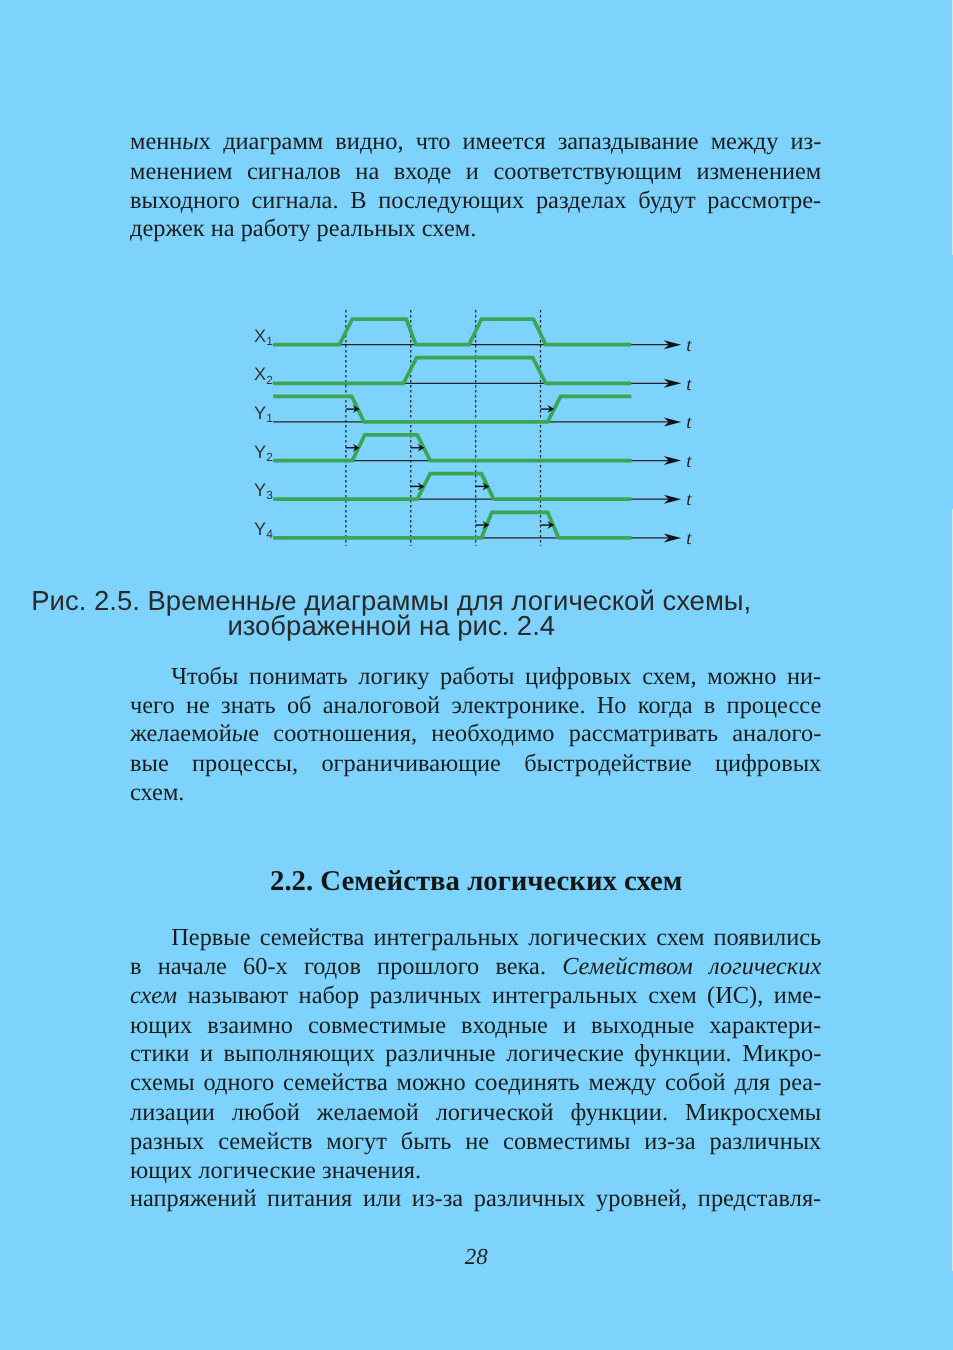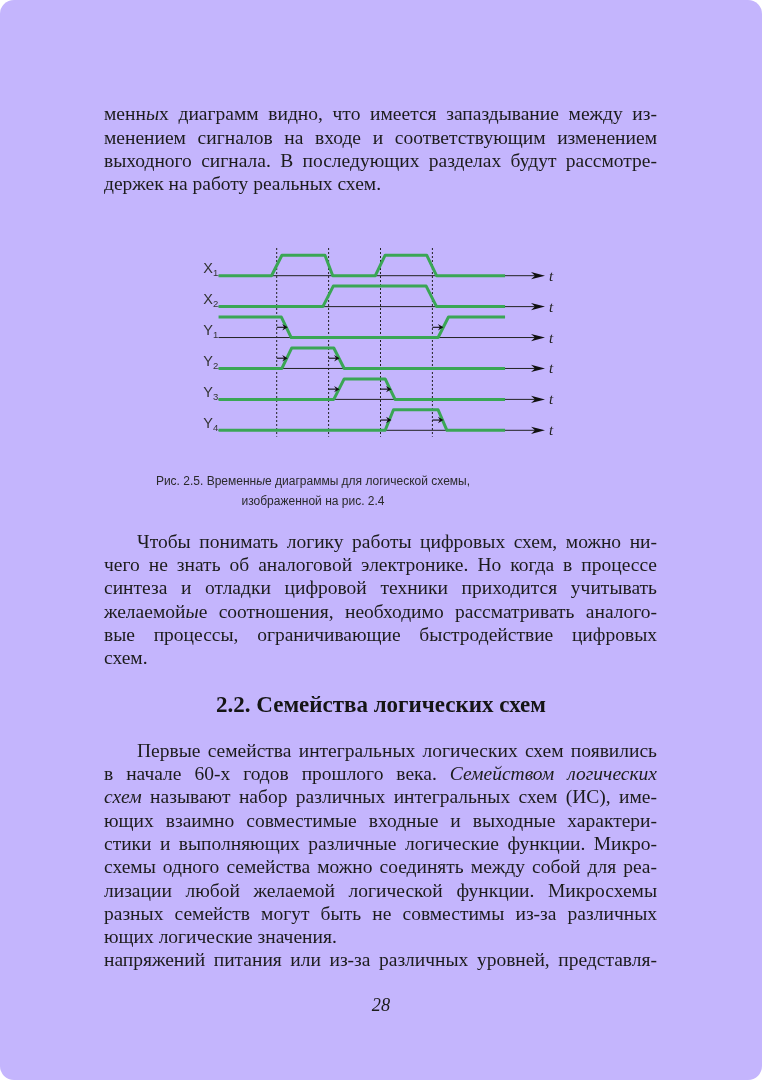--- a/index.html
+++ b/index.html
@@ -1,24 +1,23 @@
 <!DOCTYPE html>
 <html><head>
   <meta charset="utf-8">
   <style>
     html, body { margin: 0; padding: 0; background: #ffffff; }
     .page {
       position: relative;
       width: 762px;
       height: 1080px;
-      background: #c4b5fd;
+      background: #7dd3fc;
       overflow: hidden;
       font-family: "Liberation Serif", "DejaVu Serif", serif;
       color: #1c1c1c;
-      border-radius: 14px;
     }
     .text-block {
       position: absolute;
       left: 104px;
       width: 553px;
       font-size: 19.5px;
     }
     #paragraph-1 { top: 102.3px; }
     #paragraph-2 { top: 529.8px; }
     #paragraph-3 { top: 738.8px; }
@@ -73,21 +72,21 @@
       font-style: italic;
       font-size: 15px;
       fill: #222222;
     }
     .caption {
       position: absolute;
       top: 471.2px;
       left: 0;
       width: 626px;
       font-family: "Liberation Sans", "DejaVu Sans", sans-serif;
-      font-size: 12px;
+      font-size: 22px;
       color: #2a2a2a;
     }
     .caption .line {
       height: 20px;
       line-height: 20px;
       text-align: center;
       text-align-last: center;
     }
 
     .page-number {
@@ -169,21 +168,20 @@
       </svg>
     <div class="caption">
         <div class="line"><span>Рис. 2.5. Временн</span><span class="it">ы</span><span>е диаграммы для логической схемы,</span></div>
         <div class="line last"><span>изображенной на рис. 2.4</span></div>
       </div>
   </figure>
 
   <div class="text-block indent" id="paragraph-2">
       <div class="line"><span>Чтобы понимать логику работы цифровых схем, можно ни-</span></div>
       <div class="line"><span>чего не знать об аналоговой электронике. Но когда в процессе</span></div>
-      <div class="line"><span>синтеза и отладки цифровой техники приходится учитывать</span></div>
       <div class="line"><span>желаемой</span><span class="it">ы</span><span>е соотношения, необходимо рассматривать аналого-</span></div>
       <div class="line"><span>вые процессы, ограничивающие быстродействие цифровых</span></div>
       <div class="line last"><span>схем.</span></div>
     </div>
 
   <h2 class="section-heading">2.2. Семейства логических схем</h2>
 
   <div class="text-block indent" id="paragraph-3">
       <div class="line"><span>Первые семейства интегральных логических схем появились</span></div>
       <div class="line"><span>в начале 60-х годов прошлого века. </span><span class="it">Семейством логических</span></div>

